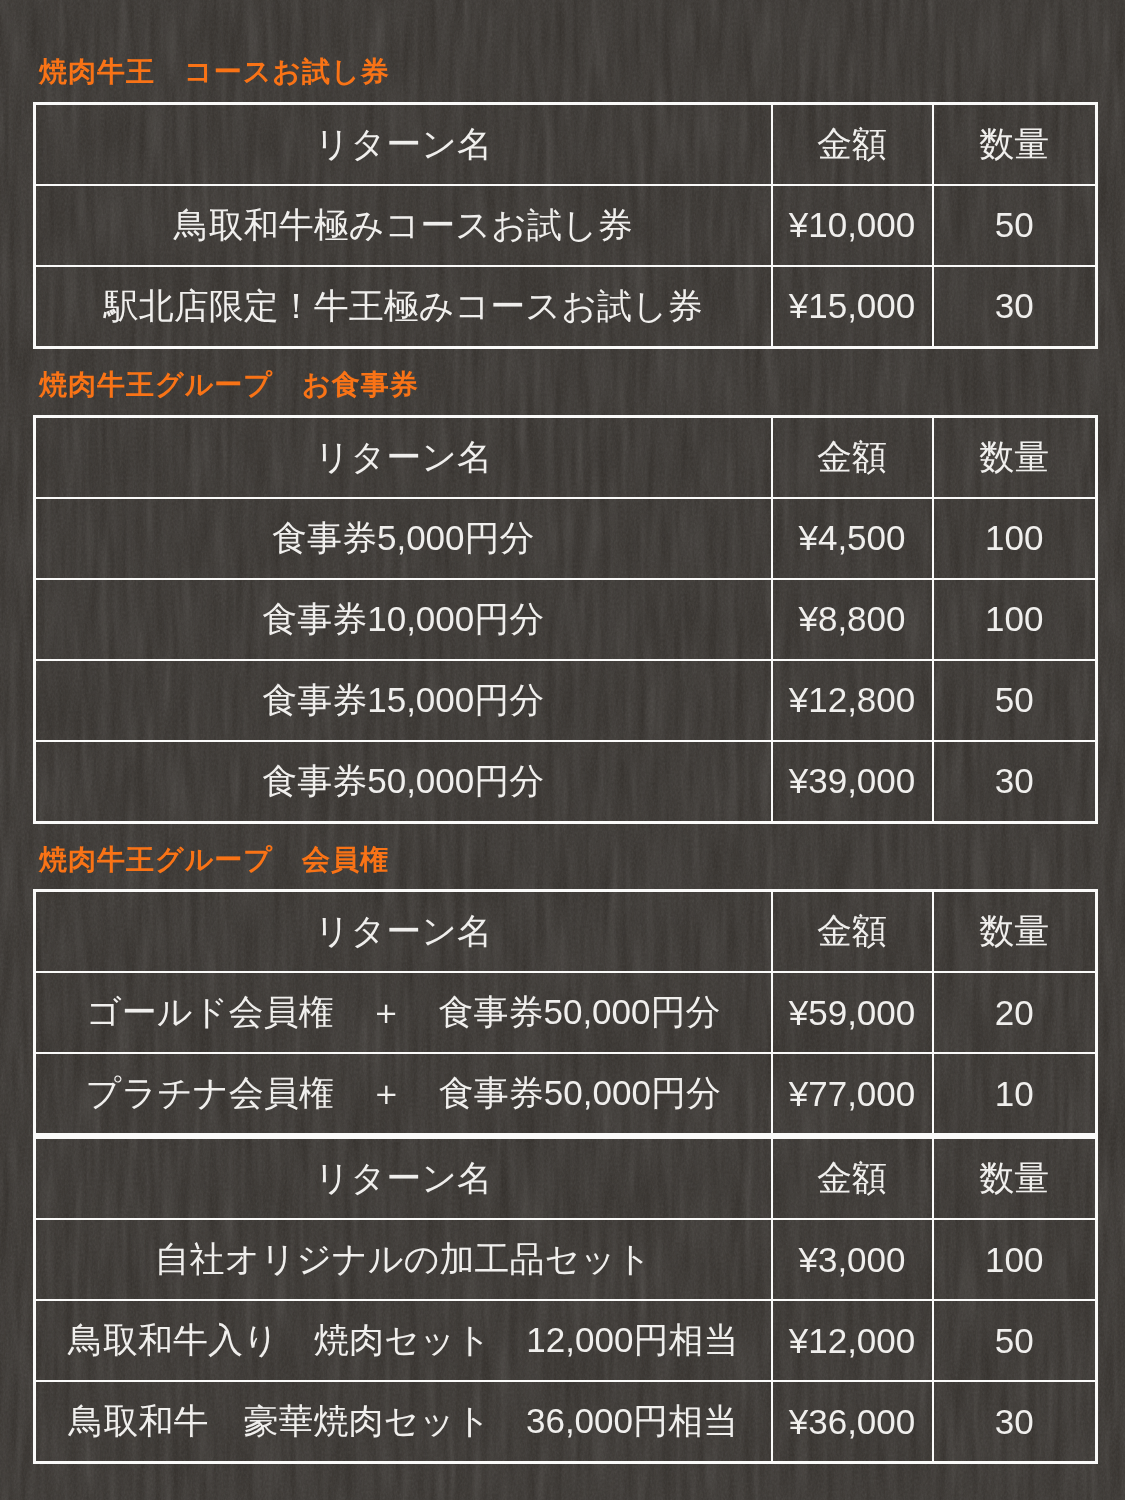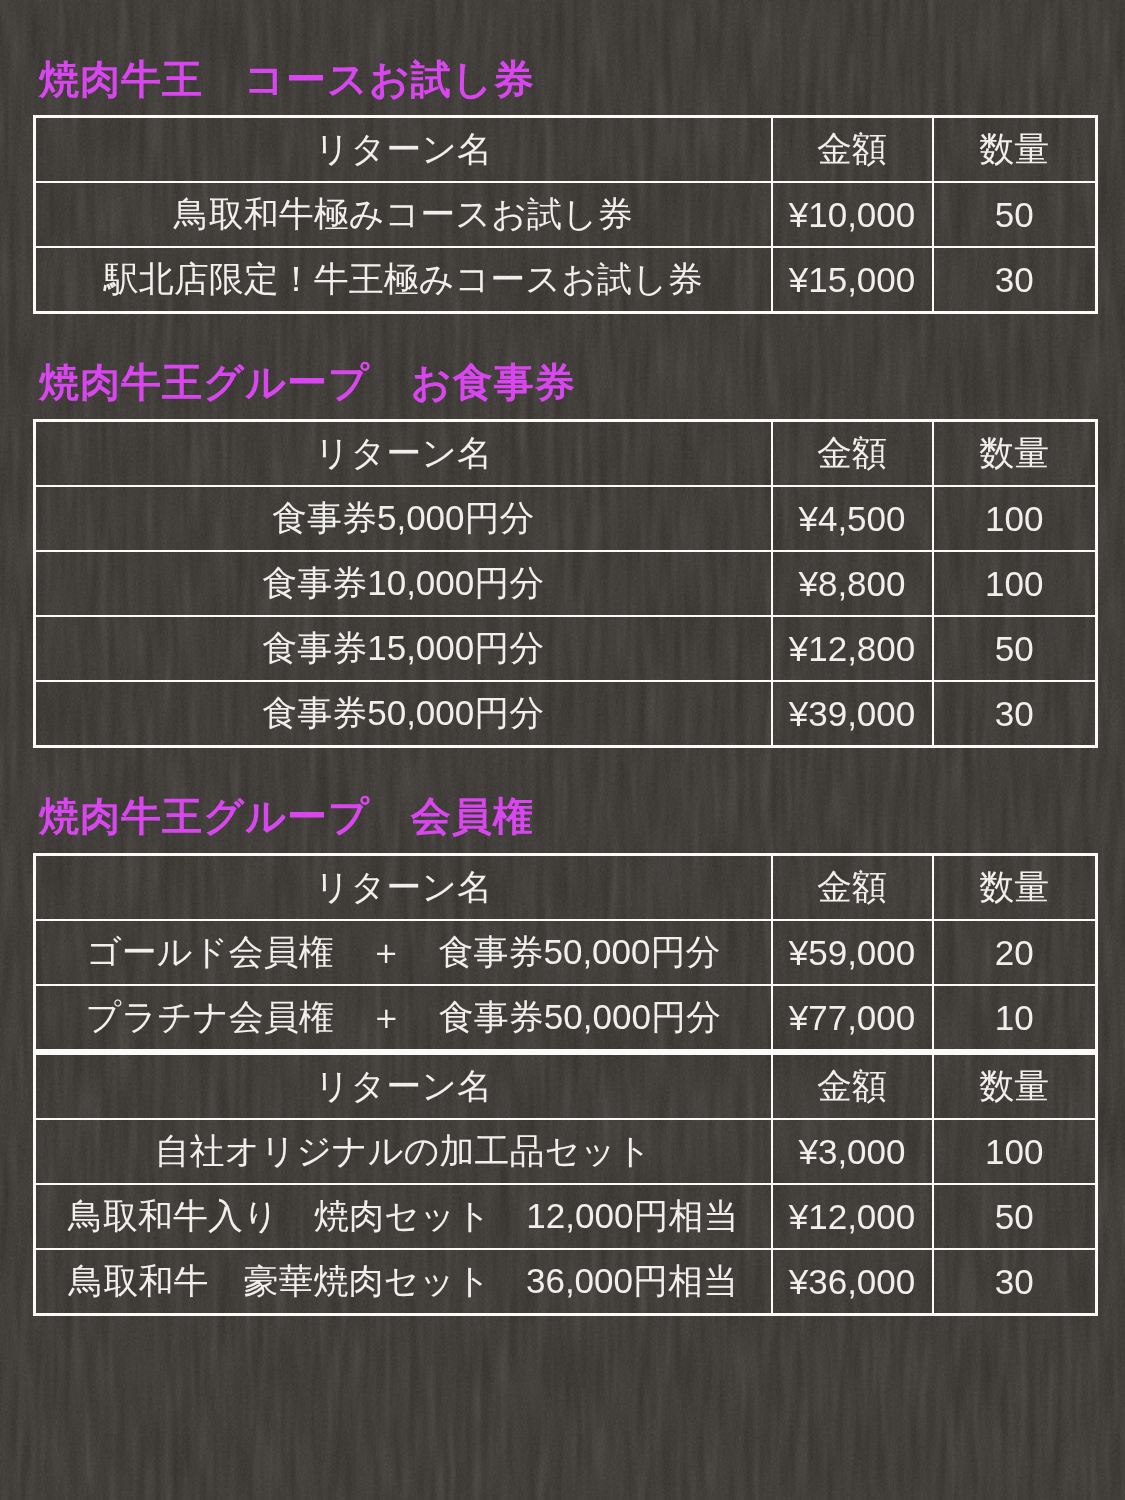--- a/index.html
+++ b/index.html
@@ -20,41 +20,41 @@
     position:absolute;inset:0;width:1125px;height:1500px;
     z-index:0;pointer-events:none;
   }
   .page{
     position:relative;z-index:1;
     box-sizing:border-box;
     width:1125px;height:1500px;
     padding:0 30px 0 33px;
   }
   .section-title{
-    font-size:40px;
+    font-size:28px;
     font-weight:700;
-    color:#d946ef;
+    color:#f97316;
     margin:0 0 14px 6px;
     letter-spacing:1px;
     line-height:1.1;
   }
   .t1{padding-top:57px;}
-  .gap{margin-top:47px;font-family:Liberation Serif, serif;}
+  .gap{margin-top:21px;font-family:Liberation Serif, serif;}
   table.return-table{
     border-collapse:collapse;
     table-layout:fixed;
     width:1062px;
     border:3px solid var(--border);
   }
   table.return-table td,
   table.return-table th{
     border:2px solid var(--border);
     text-align:center;
     vertical-align:middle;
-    padding:8px 4px;
+    padding:16px 4px;
     font-weight:300;
     font-size:35px;
     overflow:hidden;
     white-space:nowrap;
   }
   col.c-name{width:737px;}
   col.c-amount{width:161px;}
   col.c-qty{width:164px;}
   tr.hdr{height:57px;}
   tr.row{height:54px;}

